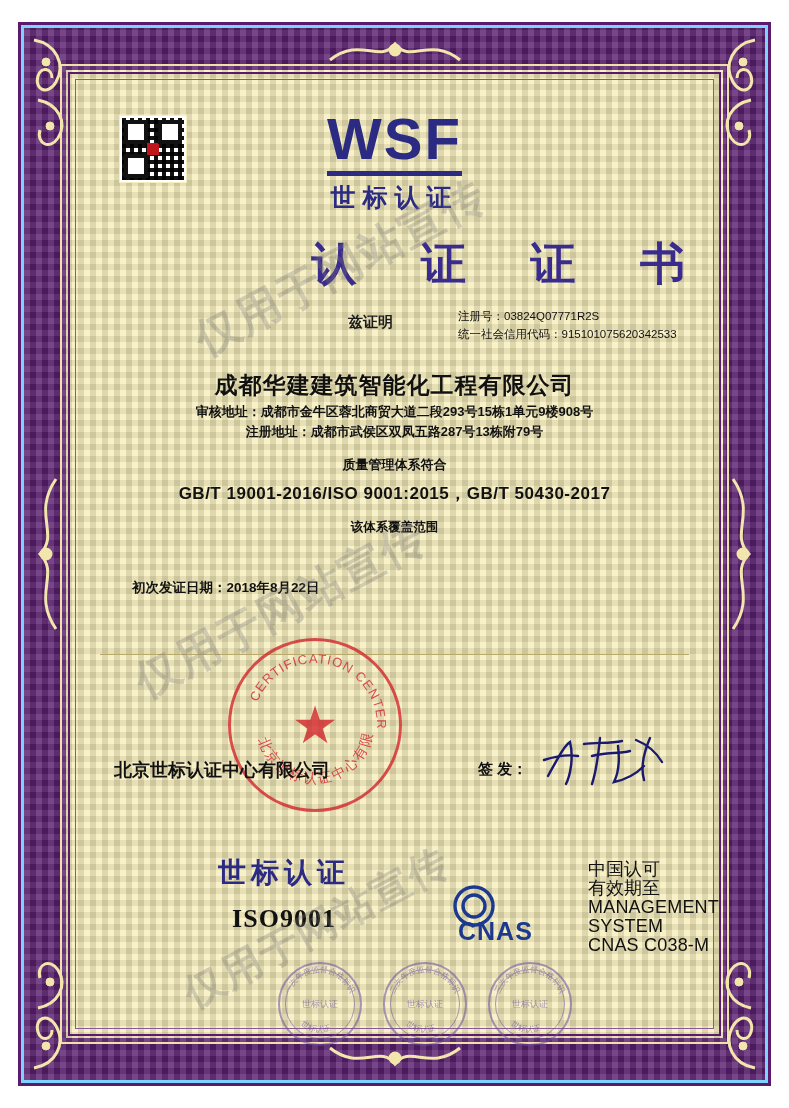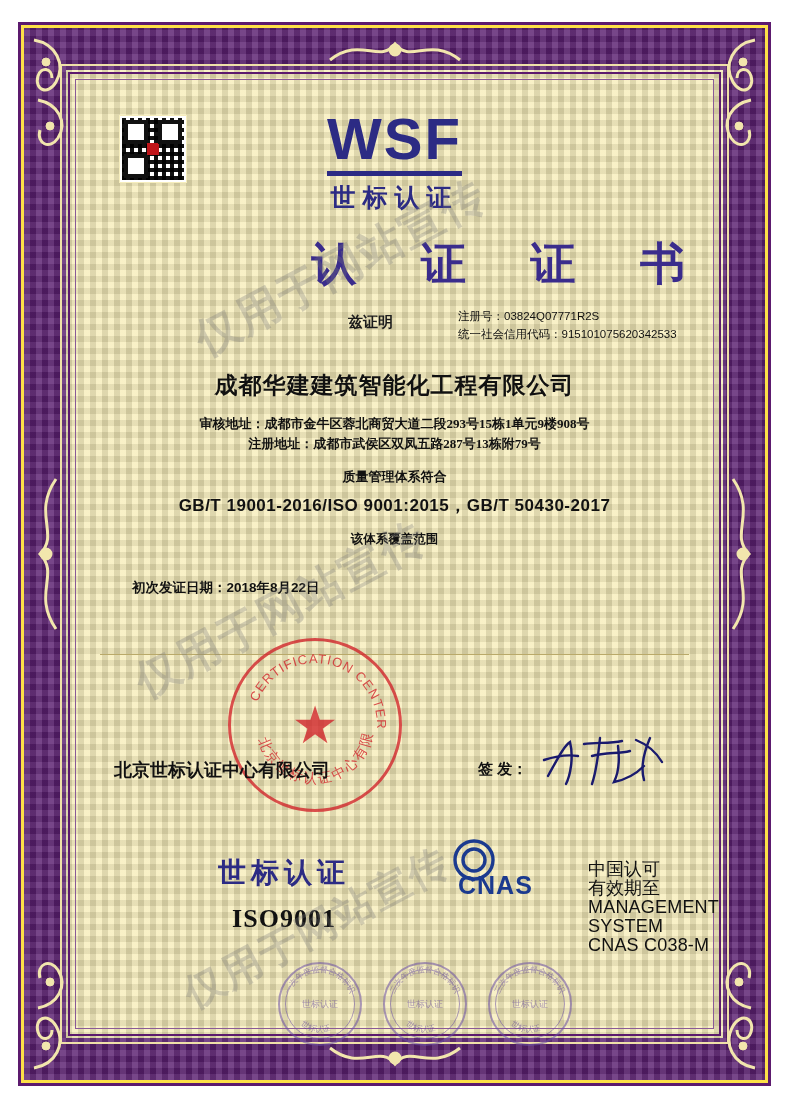--- a/index.html
+++ b/index.html
@@ -15,21 +15,21 @@
     position: relative;
   }
 
   
   .cert {
     position: absolute;
     left: 18px;
     top: 22px;
     width: 753px;
     height: 1064px;
-    background: #fde047;
+    background: #7dd3fc;
     box-sizing: border-box;
   }
   
   .band-outer {
     position: absolute;
     inset: 0;
     border: 3px solid #5c1a6e;
     box-sizing: border-box;
   }
   .band-orn {
@@ -207,23 +207,22 @@
   .company-name {
     font-size: 23px;
     font-weight: bold;
     color: #111;
     letter-spacing: 1px;
   }
   .addr {
     font-size: 13px;
     font-weight: bold;
     color: #111;
-    margin-top: 13px;
+    margin-top: 1px;
     line-height: 20px;
-    font-family: Liberation Serif, serif;
   }
   .std-label {
     font-size: 13px;
     color: #111;
     margin-top: 14px;
     font-weight: bold;
   }
   .std-code {
     font-size: 17px;
     font-weight: bold;
@@ -354,21 +353,21 @@
     font-family: "Liberation Serif", serif;
     font-size: 26px;
     font-weight: bold;
     color: #111;
     margin-top: 12px;
     letter-spacing: 1px;
   }
   .cnas {
     position: absolute;
     left: 372px;
-    top: 752px;
+    top: 798px;
     width: 130px;
     height: 66px;
     text-decoration: underline;
   }
   .cnas svg { width:100%; height:100%; }
   .cnas-text {
     position: absolute;
     left: 510px;
     top: 778px;
     font-size: 18px;

